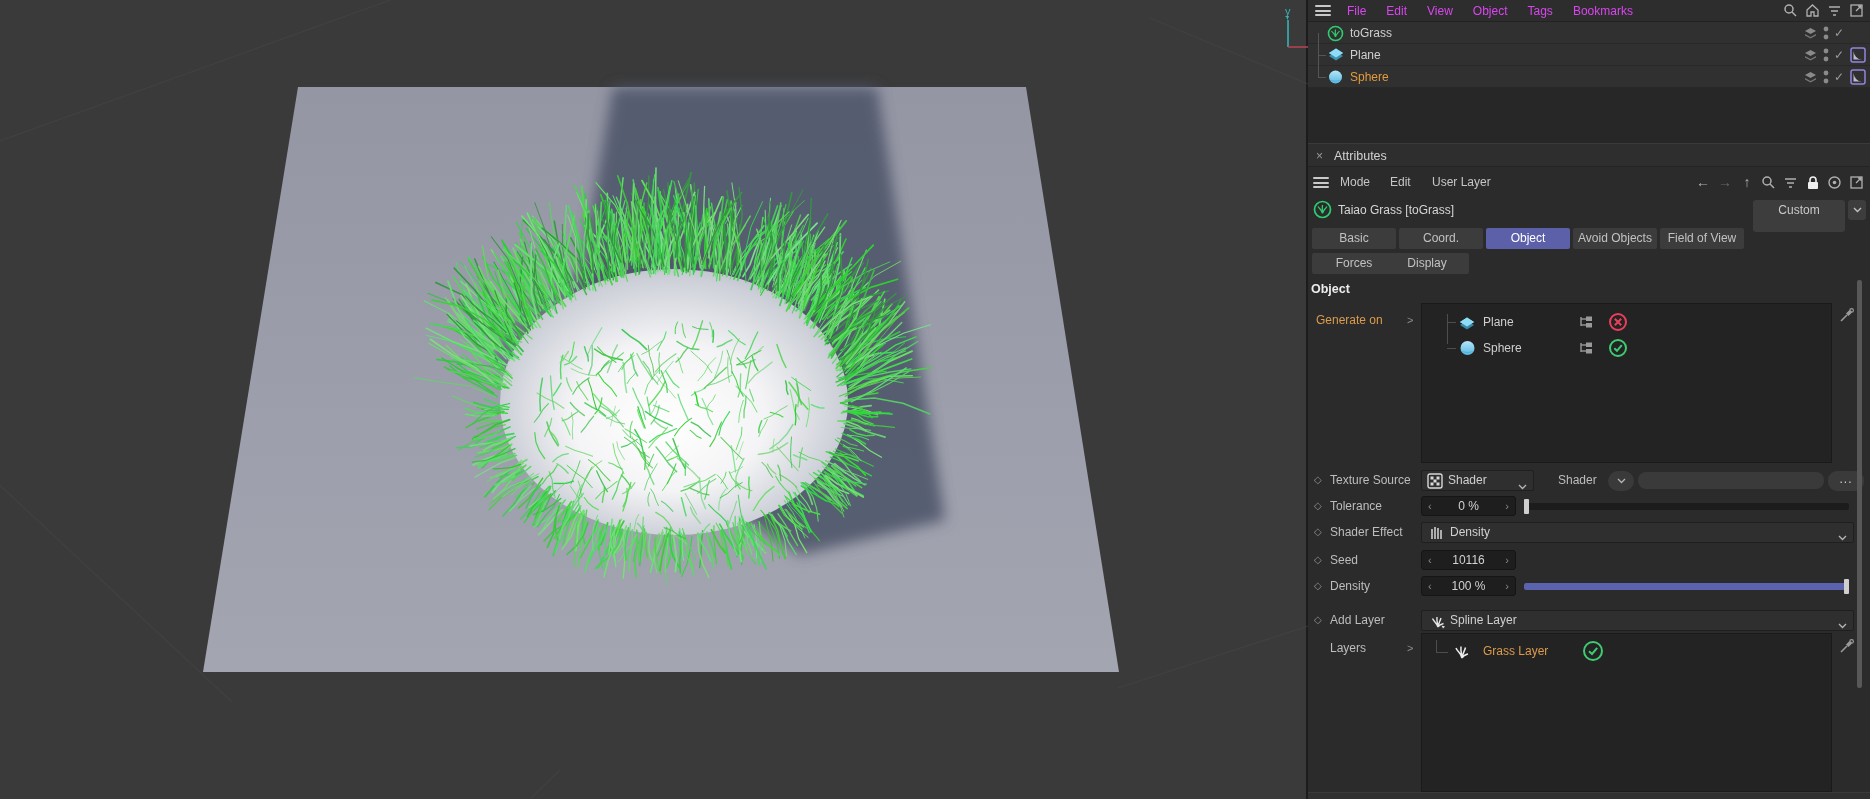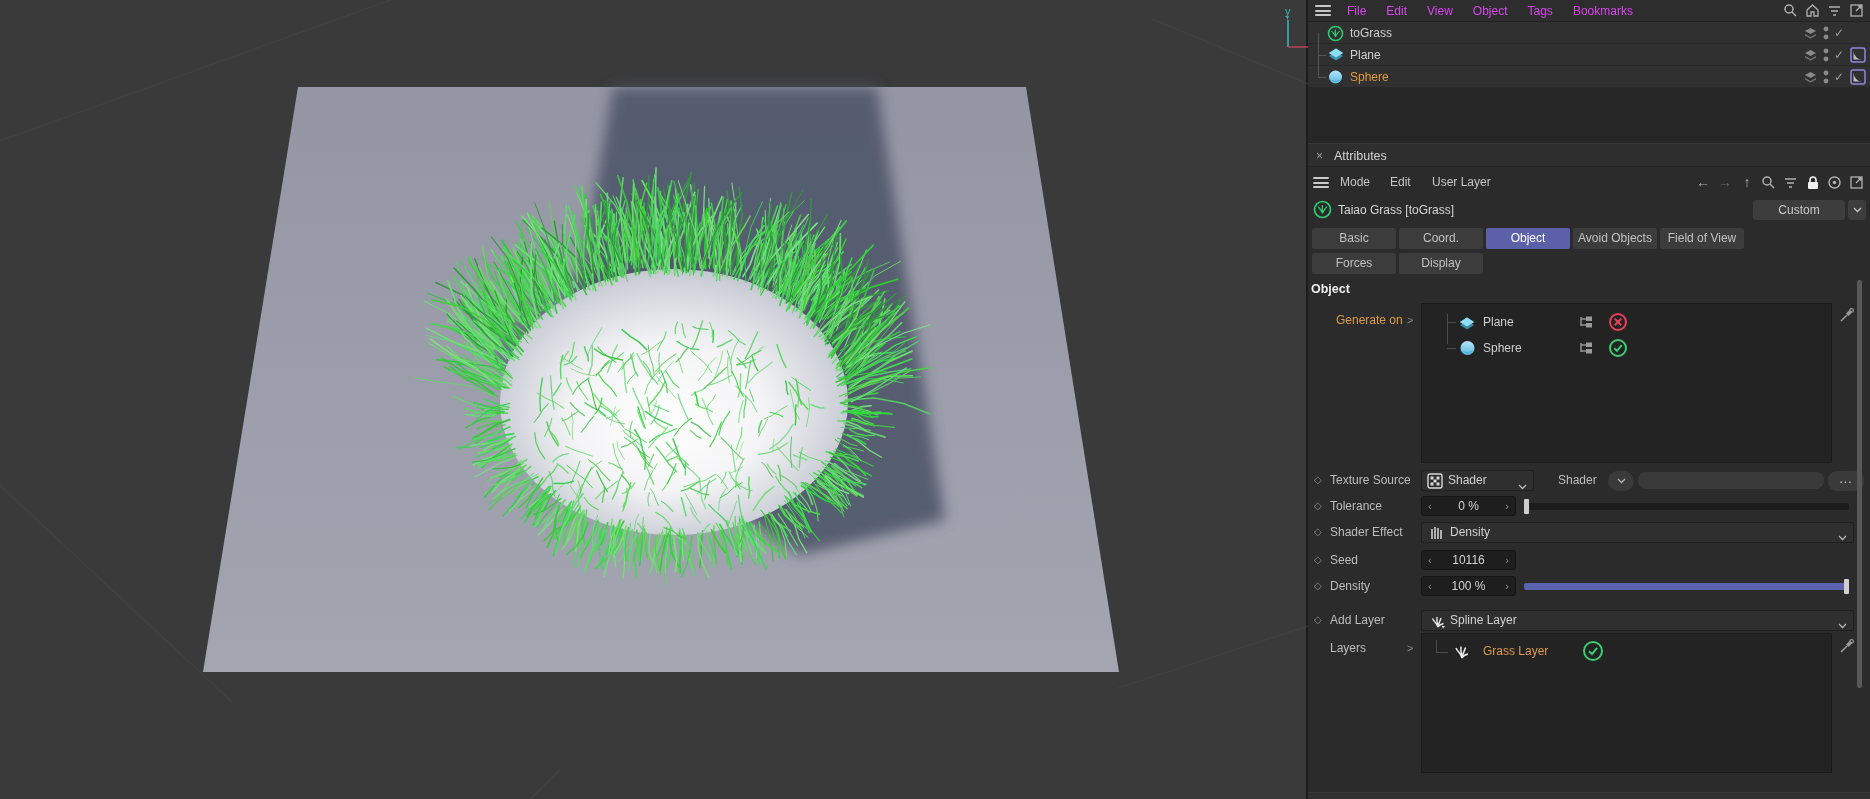--- a/index.html
+++ b/index.html
@@ -37,21 +37,21 @@
 
   .attr-menu{position:absolute;left:0;top:167px;width:562px;height:30px;background:#2b2b2b;}
   .attr-menu .hamburger{position:absolute;left:5px;top:10px;margin:0;}
   .attr-menu .mitem{position:absolute;top:0;line-height:30px;color:#c6c6c6;}
   .am-icons{position:absolute;right:5px;top:7px;display:flex;gap:6px;align-items:center;}
   .am-icons .gl{font-size:14px;line-height:16px;color:#b0b0b0;width:16px;text-align:center;}
   .am-icons .gl.dim{color:#686868;}
 
   .obj-row{position:absolute;left:0;top:197px;width:562px;height:28px;}
   .obj-row .obj-title{position:absolute;left:30px;top:0;line-height:26px;color:#d6d6d6;}
-  .preset-box{position:absolute;left:445px;top:3px;width:92px;height:20px;background:#3d3d3d;border-radius:3px;text-align:center;line-height:20px;color:#c9c9c9;}
+  .preset-box{position:absolute;left:445px;top:3px;width:92px;height:32px;background:#3d3d3d;border-radius:3px;text-align:center;line-height:20px;color:#c9c9c9;}
   .preset-chevron{position:absolute;left:540px;top:3px;width:18px;height:20px;background:#3d3d3d;border-radius:3px;display:flex;align-items:center;justify-content:center;}
 
   .tab{position:absolute;height:21px;width:84px;background:#3c3c3c;border-radius:2px;text-align:center;line-height:21px;color:#c2c2c2;cursor:default;}
   .tab.sel{background:#5b60a8;color:#fff;}
 
   .section-title{position:absolute;left:3px;top:282px;font-weight:bold;color:#ececec;font-size:12.5px;}
 
   .row-label{position:absolute;color:#bdbdbd;line-height:20px;}
   .row-label.orange{color:#dc9b4d;}
   .diamond{position:absolute;color:#8f8f8f;font-size:10px;line-height:20px;}
@@ -1428,25 +1428,25 @@
           </svg>
         </span>
     </div>
 
     <span class="tab" style="left:4px;top:228px">Basic</span>
     <span class="tab" style="left:91px;top:228px">Coord.</span>
     <span class="tab sel" style="left:178px;top:228px">Object</span>
     <span class="tab" style="left:265px;top:228px">Avoid Objects</span>
     <span class="tab" style="left:352px;top:228px">Field of View</span>
     <span class="tab" style="left:4px;top:253px">Forces</span>
-    <span class="tab" style="left:91px;top:253px">Display</span>
+    <span class="tab" style="left:77px;top:253px">Display</span>
 
     <div class="section-title">Object</div>
 
-    <span class="row-label orange" style="left:28px;top:310px">Generate on</span>
+    <span class="row-label orange" style="left:8px;top:310px">Generate on</span>
     <span class="gt-arrow" style="left:99px;top:310px">&gt;</span>
     <div class="listbox" style="top:303px;height:160px">
       <span class="lb-tree-v" style="top:10px;height:30px"></span>
       <div class="lb-row" style="top:5px">
         <span class="lb-tree-h" style="top:13px"></span>
         <span style="position:absolute;left:36px;top:6px">
           <svg width="18" height="16">
               <path d="M9 2.5 L16 7 L9 11.5 L2 7 Z" fill="#8edcf5"></path>
               <path d="M9 5.5 L16 10 L9 14.5 L2 10 Z" fill="#3fa3c9" opacity="0.8"></path>
               <path d="M9 2.5 L16 7 L9 11.5 L2 7 Z" fill="#8edcf5"></path>
@@ -1595,21 +1595,21 @@
           </svg>
       </span>
       <span class="dd-label">Spline Layer</span>
       <span class="chev"><svg width="9" height="6">
             <polyline points="1,1 4.5,4.5 8,1" fill="none" stroke="#b5b5b5" stroke-width="1.3"></polyline>
           </svg></span>
     </div>
 
     <span class="row-label" style="left:22px;top:638px">Layers</span>
     <span class="gt-arrow" style="left:99px;top:638px">&gt;</span>
-    <div class="listbox" style="top:633px;height:140px">
+    <div class="listbox" style="top:633px;height:159px">
       <div class="lb-row" style="top:4px">
         <span style="position:absolute;left:14px;top:2px;width:1px;height:12px;background:#4d4d4d"></span>
         <span style="position:absolute;left:14px;top:14px;width:12px;height:1px;background:#4d4d4d"></span>
         <span style="position:absolute;left:30px;top:4px">
           <svg width="20" height="19">
               <path d="M10 16 C9 11 5.5 10 4 6 M10 16 C9.5 11 8.5 9 9 4.5 M10 16 C10.7 11 12.5 9.5 13.5 5.5 M10 16 C11.5 13 14 12.5 16 12" stroke="#ececec" stroke-width="1.5" fill="none"></path>
             </svg>
         </span>
         <span class="lb-label orange">Grass Layer</span>
         <span style="position:absolute;left:160px;top:2px">

